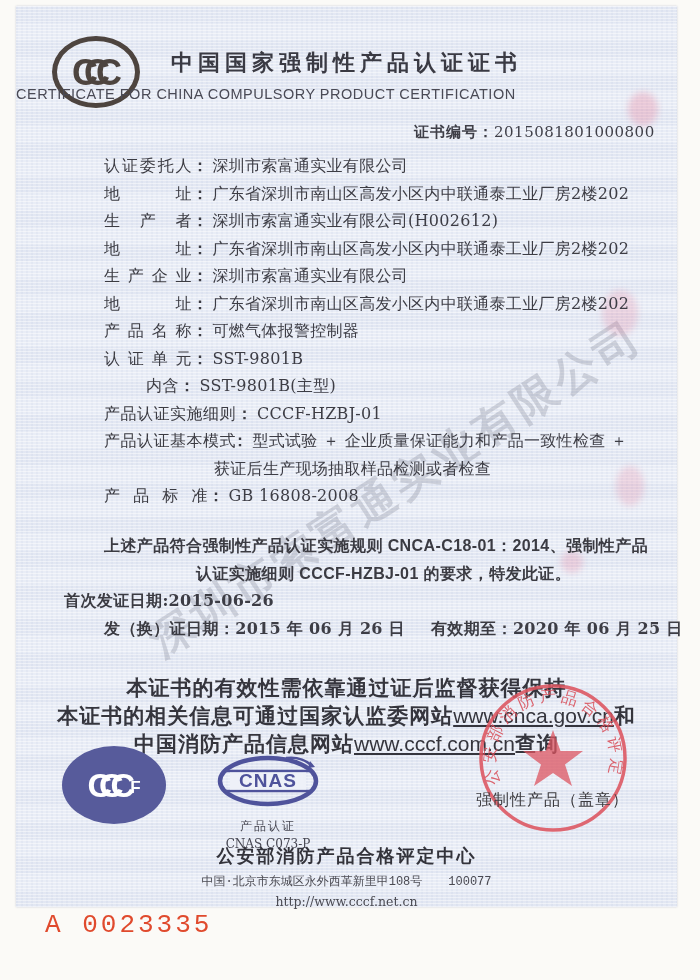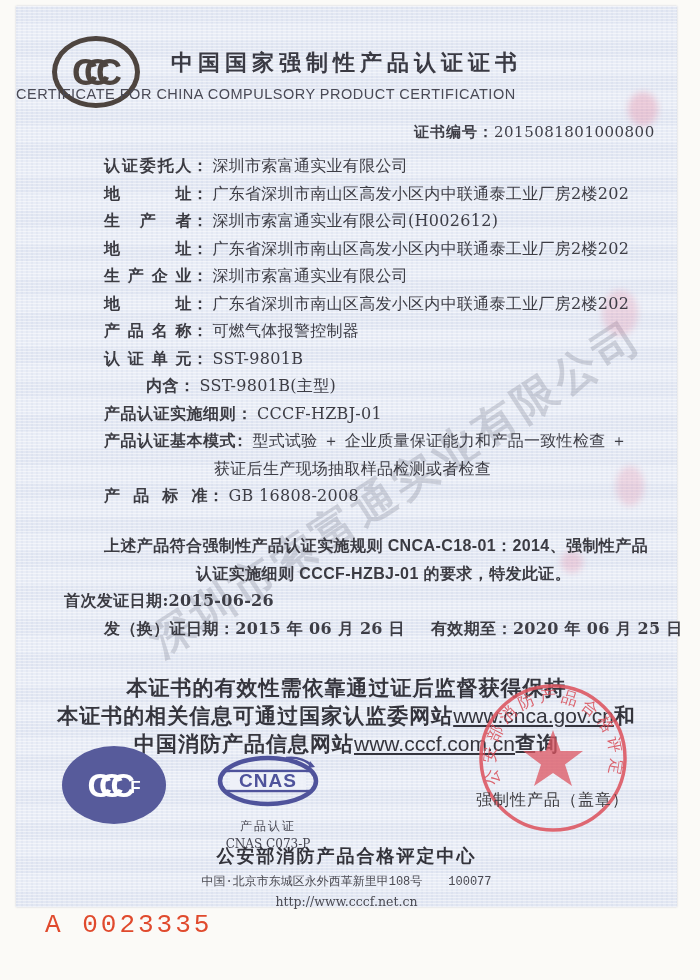--- a/index.html
+++ b/index.html
@@ -44,21 +44,21 @@
     font-size:14.5px;letter-spacing:.5px;color:#4a4a55;
   }
   .certno{
     position:absolute;left:398px;top:117px;font-size:15px;color:#3f3f48;
   }
   .certno .lab{font-weight:bold;letter-spacing:1px;}
   .certno .num{font-family:"DejaVu Serif", serif;letter-spacing:.5px;}
   
   .bodyrows{position:absolute;left:88px;top:150px;width:560px;font-size:16px;}
   .r{margin-bottom:8.5px;line-height:19px;white-space:nowrap;}
-  .lbl{display:inline-block;font-weight:bold;text-align:justify;text-align-last:justify;
+  .lbl{display:inline-block;font-weight:normal;text-align:justify;text-align-last:justify;
        vertical-align:top;letter-spacing:.5px;}
   .col{font-weight:bold;}
   .val{font-family:"DejaVu Serif", serif;letter-spacing:.3px;color:#3d3d45;}
   .cont{margin-left:110px;}
   .stm{font-weight:bold;line-height:19px;margin-bottom:8.5px;white-space:nowrap;letter-spacing:.4px;}
   .stm2{margin-left:92px;}
   .centerline{text-align:left;margin-left:-40px;}
   .issue{margin-top:5px;}
   .gap{display:inline-block;width:26px;}
   

